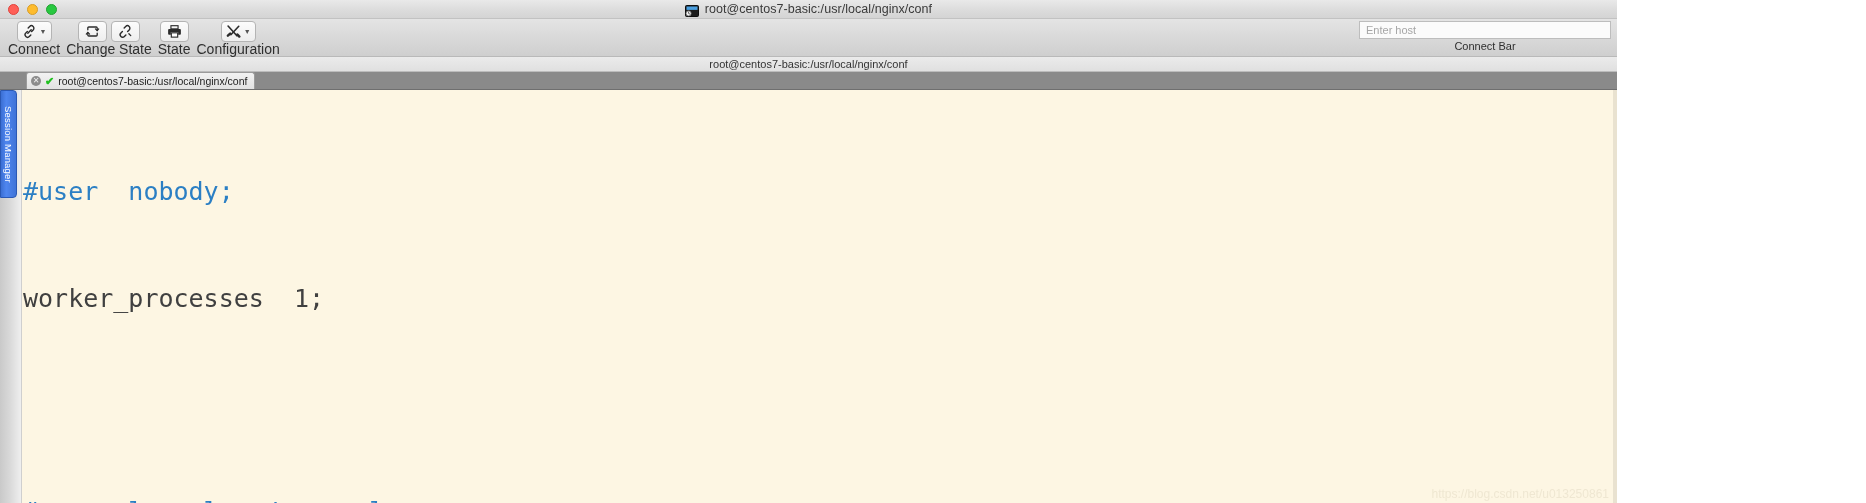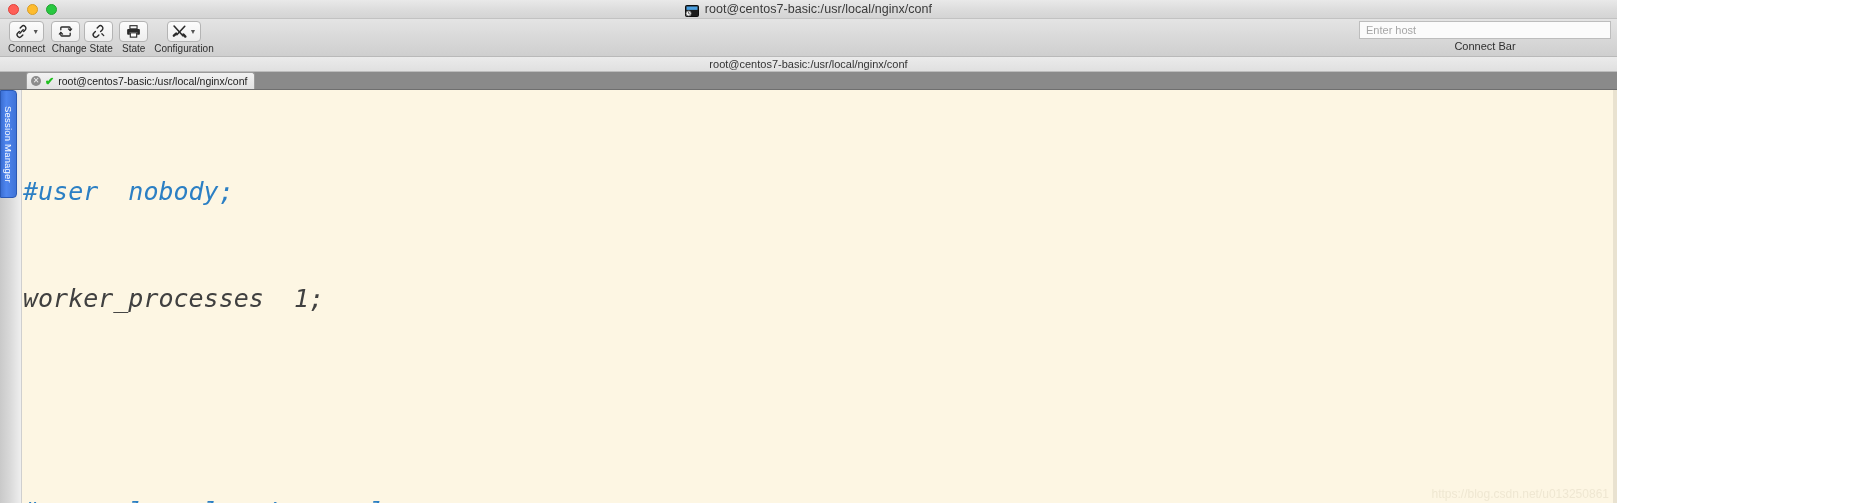--- a/index.html
+++ b/index.html
@@ -59,21 +59,21 @@
   .tb-btns { display: flex; align-items: center; }
   .tb-btn {
     height: 21px; min-width: 29px;
     display: flex; align-items: center; justify-content: center;
     background: linear-gradient(to bottom, #fcfcfc, #eeeeee);
     border: 1px solid #b4b4b4; border-radius: 4px;
     padding: 0 4px; gap: 2px; cursor: default;
   }
   .tb-btn + .tb-btn { margin-left: 4px; }
   .tb-label {
-    font-size: 10px; color: #2f2f2f; margin-top: 1px;
+    font-size: 14px; color: #2f2f2f; margin-top: 1px;
     white-space: nowrap; line-height: 12px;
   }
   .chev { font-size: 7px; color: #555; line-height: 1; margin-left: 1px; }
   .tb-icon { width: 15px; height: 15px; display: block; }
 
   
   .connectbar {
     position: absolute; right: 6px; top: 2px;
     display: flex; flex-direction: column; align-items: center;
     width: 252px;
@@ -153,21 +153,21 @@
     padding: 13px 0 0 1px;
   }
   .termtext {
     font-family: "DejaVu Sans Mono", "Liberation Mono", monospace;
     font-size: 25px;
     line-height: 35.5px;
     white-space: pre;
     color: #2b7fc4;
     letter-spacing: 0px;
   }
-  .ln { display: block; min-height: 35.5px; font-style: italic; }
+  .ln { display: block; min-height: 35.5px; }
   .ln.grey { color: #404040; }
   .watermark {
     position: absolute; right: 8px; bottom: 2px;
     font-size: 12px; color: #efe7d2;
     font-family: "Liberation Sans", sans-serif;
     white-space: nowrap;
   }
   .scrollbar-v {
     position: absolute; right: 0; top: 0; bottom: 0;
     width: 4px; background: #e9e2d0;

